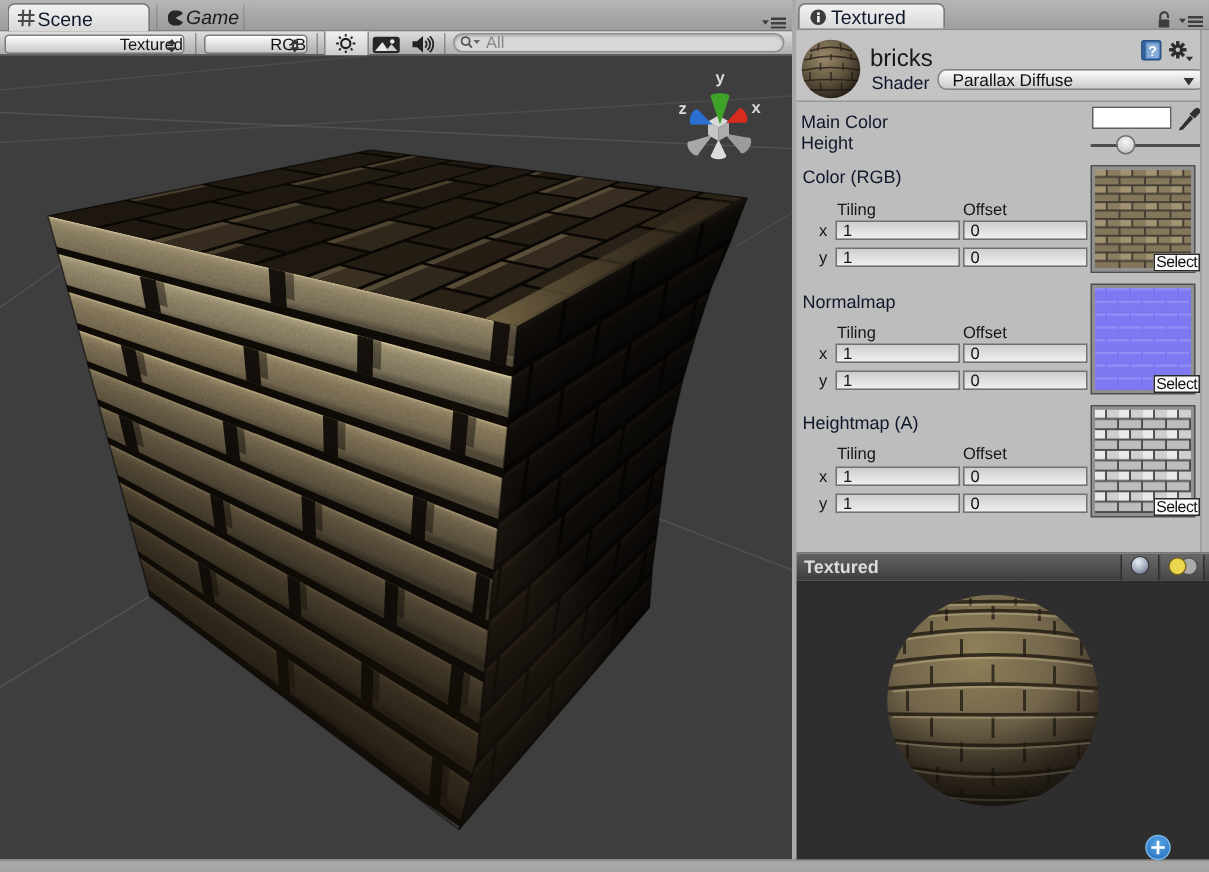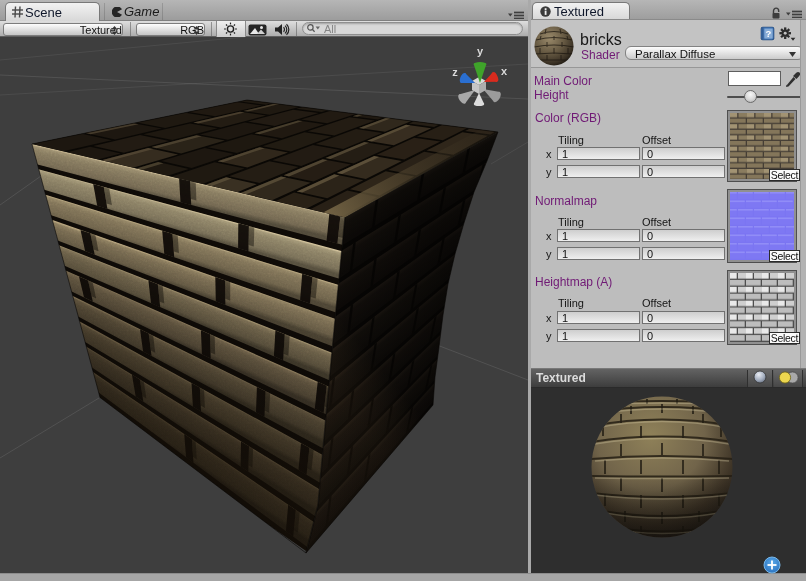--- a/index.html
+++ b/index.html
@@ -24,21 +24,21 @@
 #viewport{left:0;top:37px;width:528px;height:536px;background:#3e3e3e;}
 #leftmenu{left:508px;top:11px;}
 
 #vdiv{left:528px;top:0;width:3px;height:573px;background:#a9a9a9;}
 #bottomstrip{left:0;top:573px;width:806px;height:8px;background:#a6a6a6;border-top:1px solid #8c8c8c;}
 
 #insp{left:531px;top:0;width:275px;height:573px;background:#bdbdbd;}
 #itabbar{left:531px;top:0;width:275px;height:20px;background:linear-gradient(#b6b6b6,#9e9e9e);border-bottom:1px solid #8a8a8a;}
 #ihead{left:531px;top:20px;width:275px;height:48px;background:#c3c3c3;border-bottom:1px solid #979797;}
 #igutter{left:800px;top:20px;width:6px;height:348px;background:#b3b3b3;border-left:1px solid #9a9a9a;}
-.lbl{font-size:12px;color:#701a75;}
+.lbl{font-size:12px;color:#0f172a;}
 .slbl{font-size:11px;color:#161616;}
 .field{height:13px;border:1px solid #717171;background:linear-gradient(#cecece,#efefef);
  font-size:11px;color:#111;line-height:12px;padding-left:4px;}
 .thumb{border:2px solid #909090;outline:1px solid #4f4f4f;}
 .selectbtn{height:12px;background:#fafafa;border:1px solid #2b2b2b;font-size:10.5px;color:#111;
  text-align:center;line-height:11px;letter-spacing:-0.3px;}
 #pbar{left:531px;top:368px;width:275px;height:20px;background:linear-gradient(#636363,#3d3d3d);
  border-top:1px solid #787878;border-bottom:1px solid #2a2a2a;}
 #parea{left:531px;top:388px;width:275px;height:185px;background:#2e2e2e;}
 </style></head><body>

